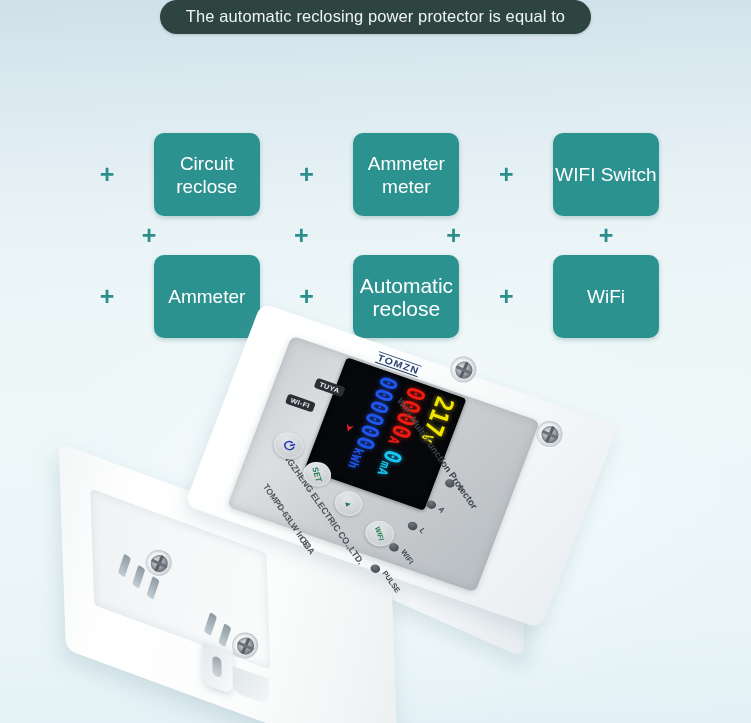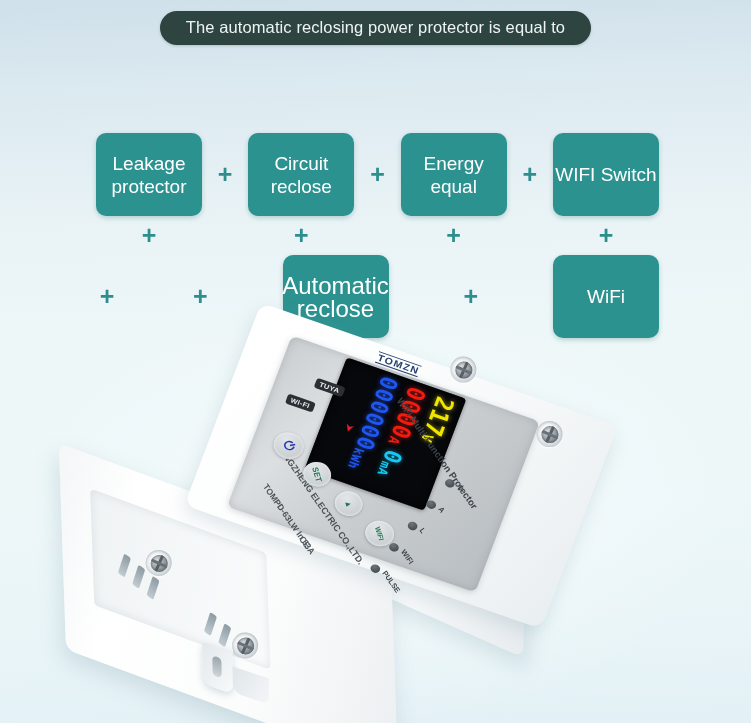--- a/index.html
+++ b/index.html
@@ -12,32 +12,32 @@
   .bg-glow{position:absolute;left:50%;top:505px;transform:translate(-50%,-50%);
     width:700px;height:430px;border-radius:50%;
     background:radial-gradient(ellipse at 50% 50%, rgba(255,255,255,.85) 0%, rgba(243,250,252,.45) 45%, rgba(230,243,248,0) 72%);}
 
   
   .head-wrap{position:absolute;left:0;top:0;width:751px;text-align:center;}
   .h1{font-size:37px;font-weight:bold;color:#2f4048;letter-spacing:.5px;line-height:40px;
       margin-top:3px;text-shadow:0 1px 1px rgba(255,255,255,.6);}
   .h2{font-size:37px;font-weight:bold;color:#2f4048;letter-spacing:.5px;line-height:40px;
       margin-top:3px;text-shadow:0 1px 1px rgba(255,255,255,.6);}
-  .pill{display:inline-block;margin-top:11px;background:#2e4440;color:#eef4f2;
+  .pill{display:inline-block;background:#2e4440;color:#eef4f2;
     font-size:16.5px;padding:7px 26px 8px;border-radius:18px;letter-spacing:.1px;
     box-shadow:0 1px 3px rgba(0,0,0,.18);}
 
   
   .grid{position:absolute;left:96px;top:133px;width:563px;}
   .row{display:flex;align-items:center;justify-content:space-between;}
   .cell{width:106px;height:83px;background:#2c9290;border-radius:10px;
     display:flex;align-items:center;justify-content:center;text-align:center;
     color:#ffffff;font-size:19px;line-height:23px;
     box-shadow:0 2px 5px rgba(40,110,108,.28);}
-  .cell.wide{font-size:24px;}
+  .cell.wide{font-size:21px;}
   .plus{width:22px;text-align:center;color:#2d8f8d;font-size:25px;font-weight:600;line-height:1;}
   .midrow{display:flex;justify-content:space-between;height:39px;align-items:center;}
   .midrow .plus{width:106px;}
   .midrow .spacer{width:22px;}
 
   
   .product{position:absolute;left:0;top:340px;width:751px;height:383px;}
 
   .dev{position:absolute;left:150px;top:12px;width:470px;height:340px;
        transform:rotate(-1deg);}
@@ -163,41 +163,41 @@
 <body>
 
 <div class="bg-glow"></div>
 
 <div class="head-wrap">
   <div class="pill">The automatic reclosing power protector is equal to</div>
 </div>
 
 <div class="grid">
   <div class="row">
-    <div class="cell">Leakage protector</div>
     <div class="plus">+</div>
     <div class="cell">Circuit reclose</div>
     <div class="plus">+</div>
-    <div class="cell">Energy equal</div>
+    <div class="cell">Ammeter meter</div>
     <div class="plus">+</div>
     <div class="cell">WIFI Switch</div>
   </div>
 
   <div class="midrow">
     <div class="plus">+</div>
     <div class="spacer"></div>
     <div class="plus">+</div>
     <div class="spacer"></div>
     <div class="plus">+</div>
     <div class="spacer"></div>
     <div class="plus">+</div>
   </div>
 
   <div class="row">
     <div class="plus">+</div>
+    <div class="cell">Ammeter</div>
     <div class="plus">+</div>
     <div class="cell wide">Automatic reclose</div>
     <div class="plus">+</div>
     <div class="cell">WiFi</div>
   </div>
 </div>
 
 <div class="product">
   <div class="dev">
 

